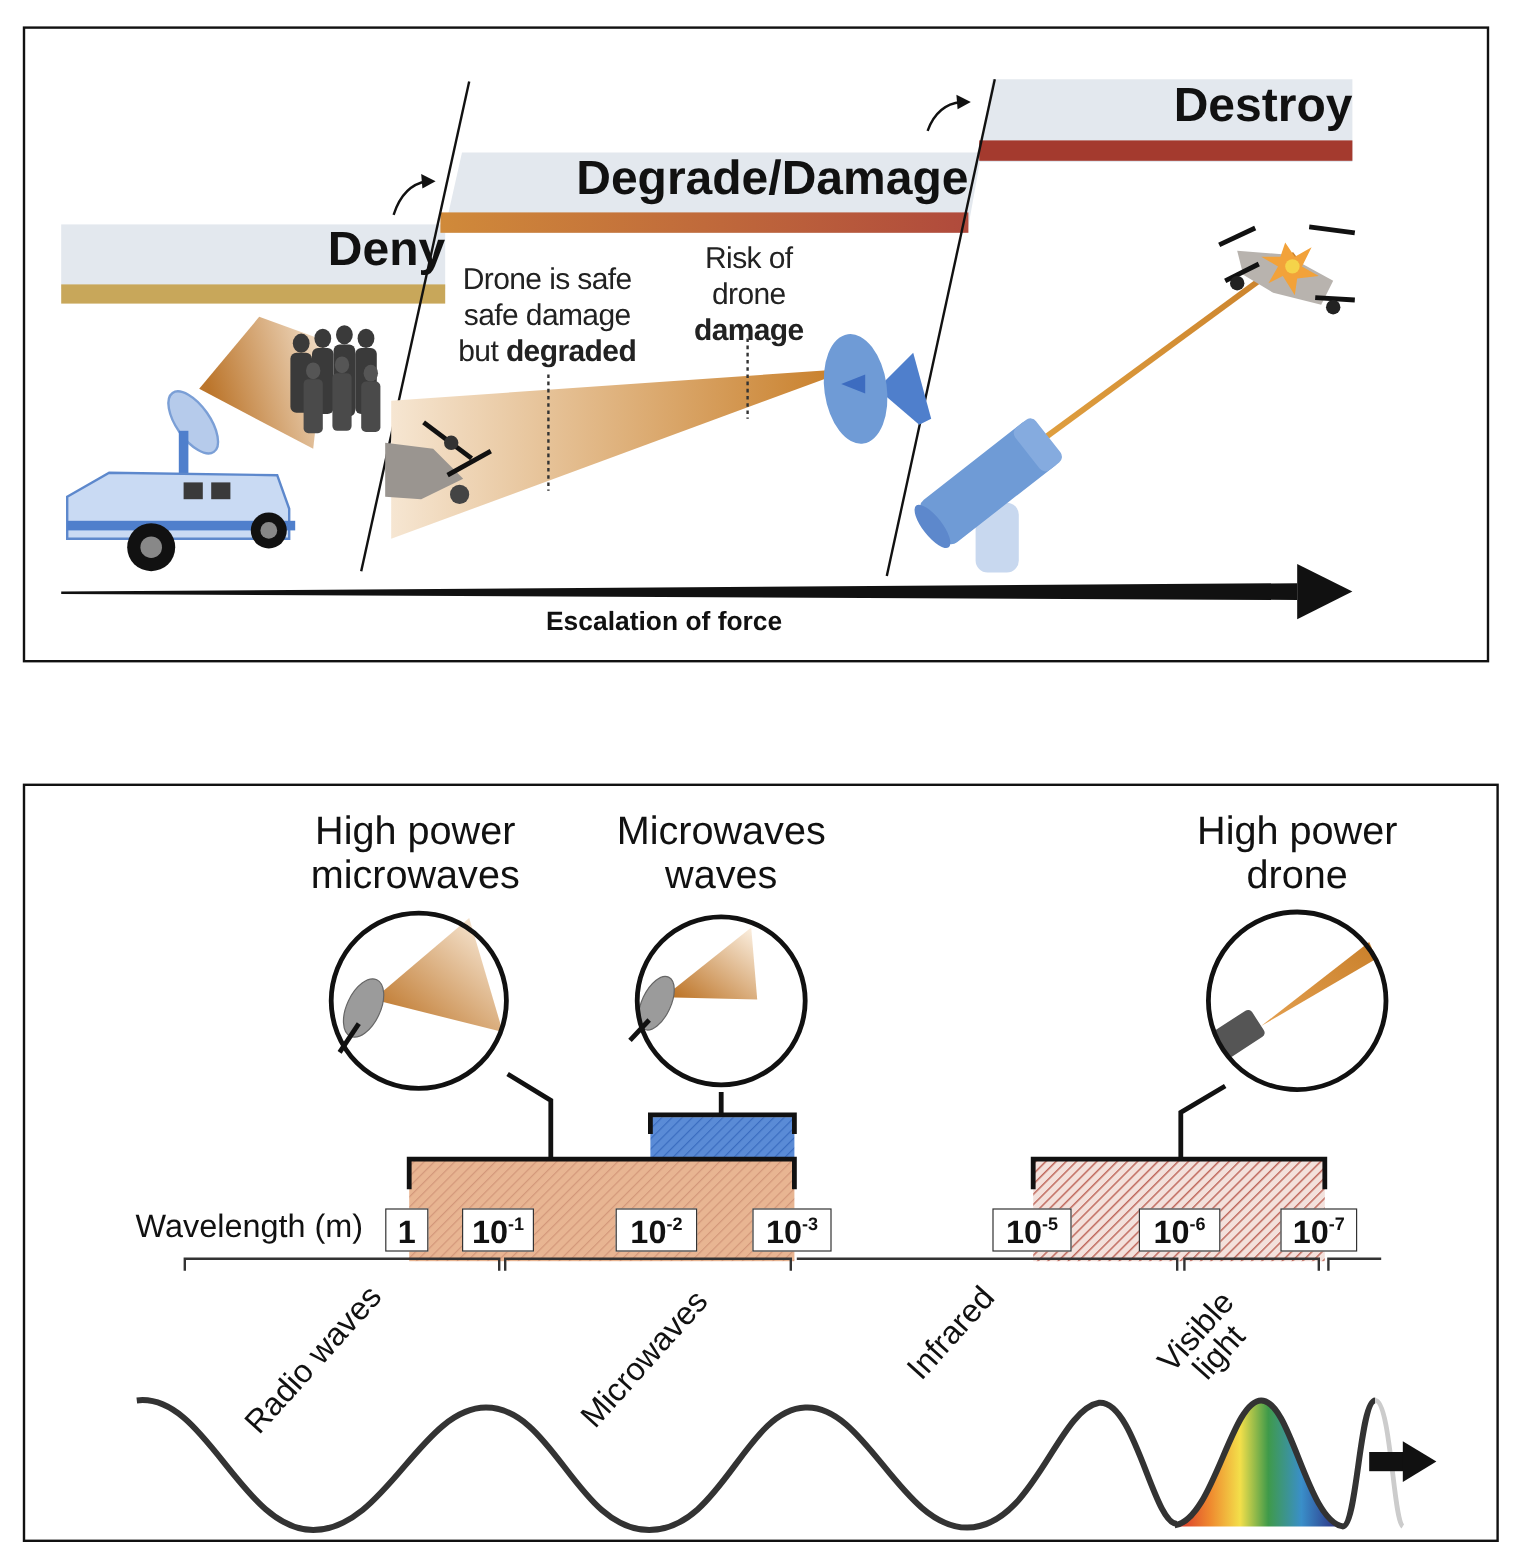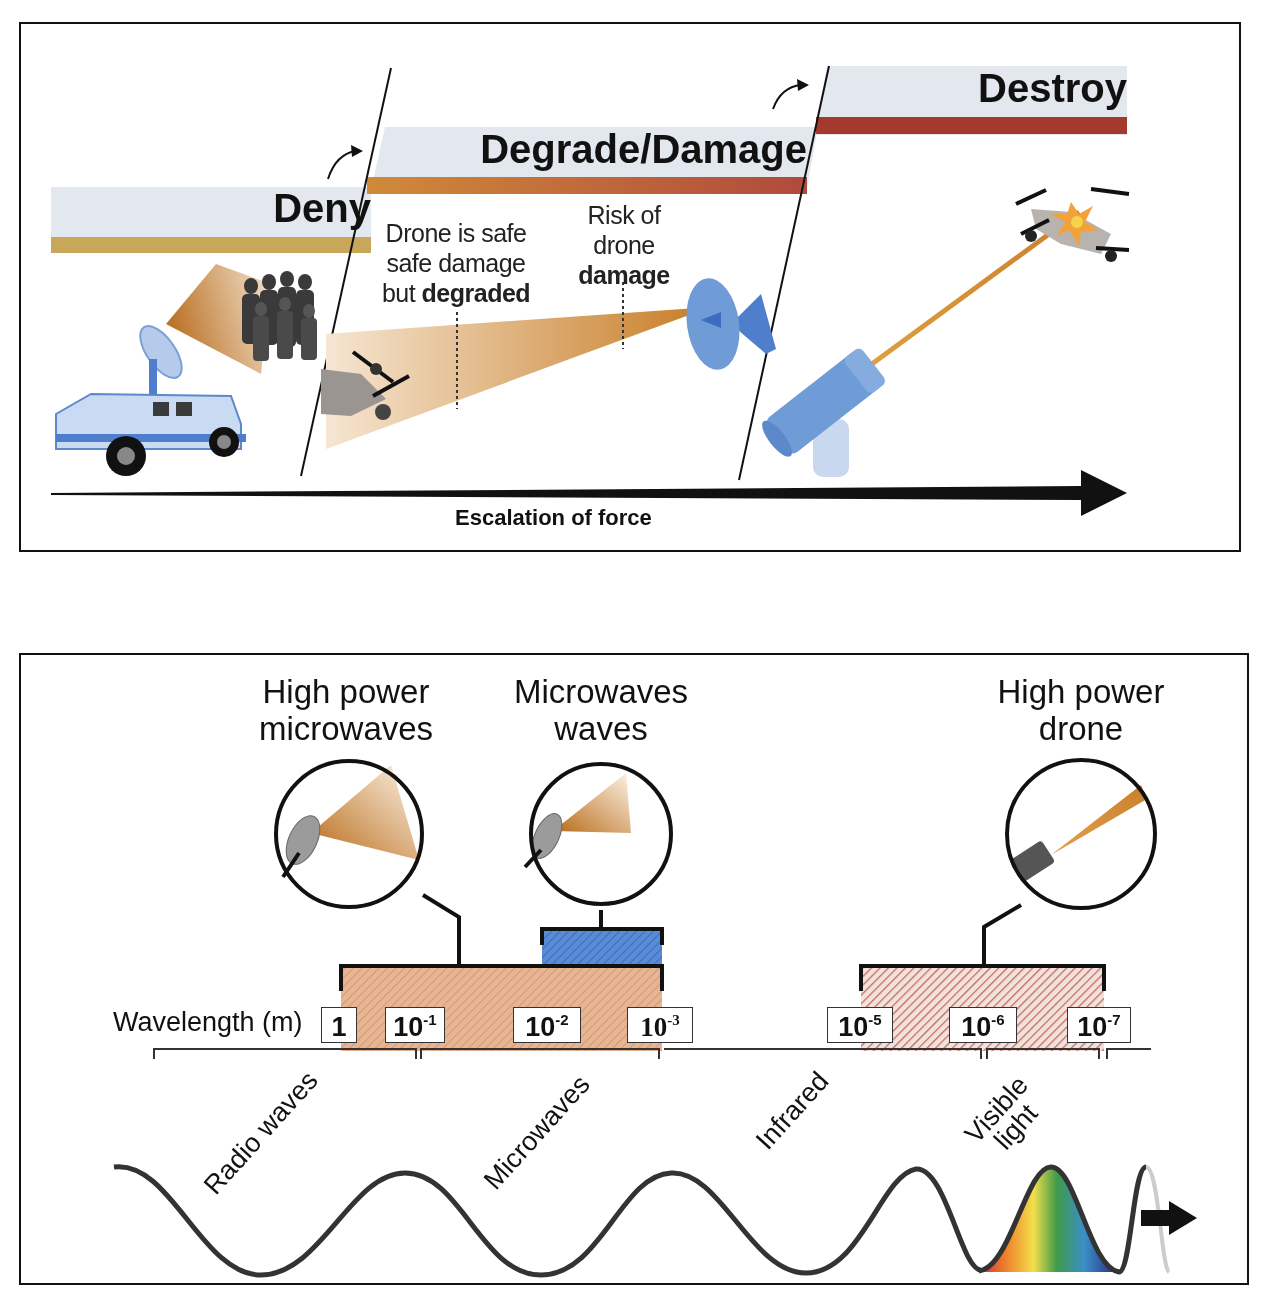--- a/index.html
+++ b/index.html
@@ -264,21 +264,21 @@
   </div>
   <div class="abs weapon-label" style="left:940px;top:18px;width:240px;">
     <div>High power</div>
     <div>drone</div>
   </div>
 
   <div class="abs wavelength-title" style="left:92px;top:352px;">Wavelength (m)</div>
   <div class="wl-box" style="left:300px;top:352px;width:36px;"><span>1</span></div>
   <div class="wl-box" style="left:364px;top:352px;width:60px;"><span>10</span><sup>-1</sup></div>
   <div class="wl-box" style="left:492px;top:352px;width:68px;"><span>10</span><sup>-2</sup></div>
-  <div class="wl-box" style="left:606px;top:352px;width:66px;font-family:Liberation Serif, serif;"><span>10</span><sup>-3</sup></div>
+  <div class="wl-box" style="left:606px;top:352px;width:66px;"><span>10</span><sup>-3</sup></div>
   <div class="wl-box" style="left:806px;top:352px;width:66px;"><span>10</span><sup>-5</sup></div>
   <div class="wl-box" style="left:928px;top:352px;width:68px;"><span>10</span><sup>-6</sup></div>
   <div class="wl-box" style="left:1046px;top:352px;width:64px;"><span>10</span><sup>-7</sup></div>
 
   <div class="abs band-label" style="left:200px;top:515px;transform:rotate(-48deg);">Radio waves</div>
   <div class="abs band-label" style="left:480px;top:510px;transform:rotate(-48deg);">Microwaves</div>
   <div class="abs band-label" style="left:752px;top:470px;transform:rotate(-48deg);">Infrared</div>
   <div class="abs band-label" style="left:978px;top:458px;transform:rotate(-48deg);line-height:26px;text-align:center;">
     <div>Visible</div>
     <div>light</div>

